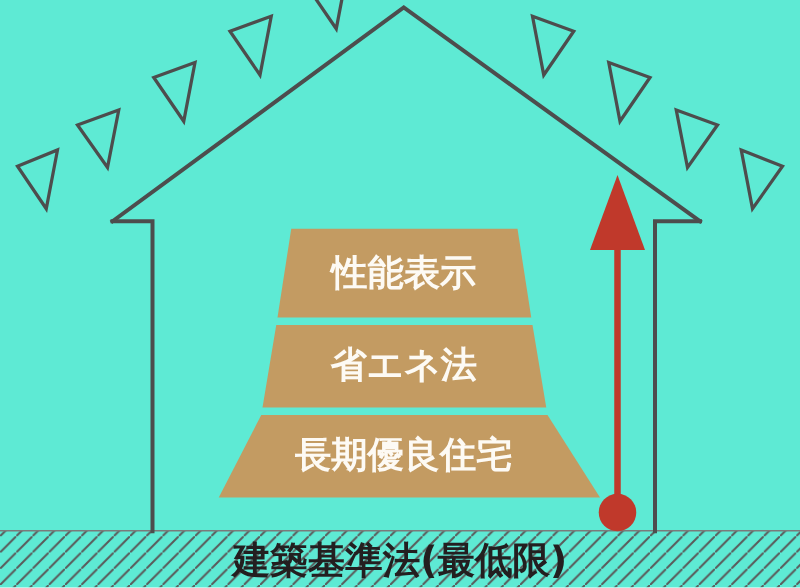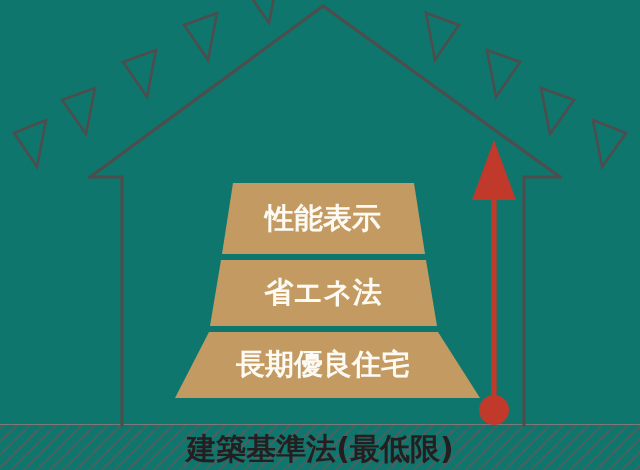--- a/index.html
+++ b/index.html
@@ -10,21 +10,21 @@
   body {
     width: 640px;
     height: 470px;
     font-family: "DejaVu Sans", "Liberation Sans", sans-serif;
     overflow: hidden;
   }
   #stage {
     position: relative;
     width: 640px;
     height: 470px;
-    background: #0f766e;
+    background: #5eead4;
   }
   #diagram {
     position: absolute;
     left: 0;
     top: 0;
     width: 640px;
     height: 470px;
     display: block;
   }
   .tier-label {

